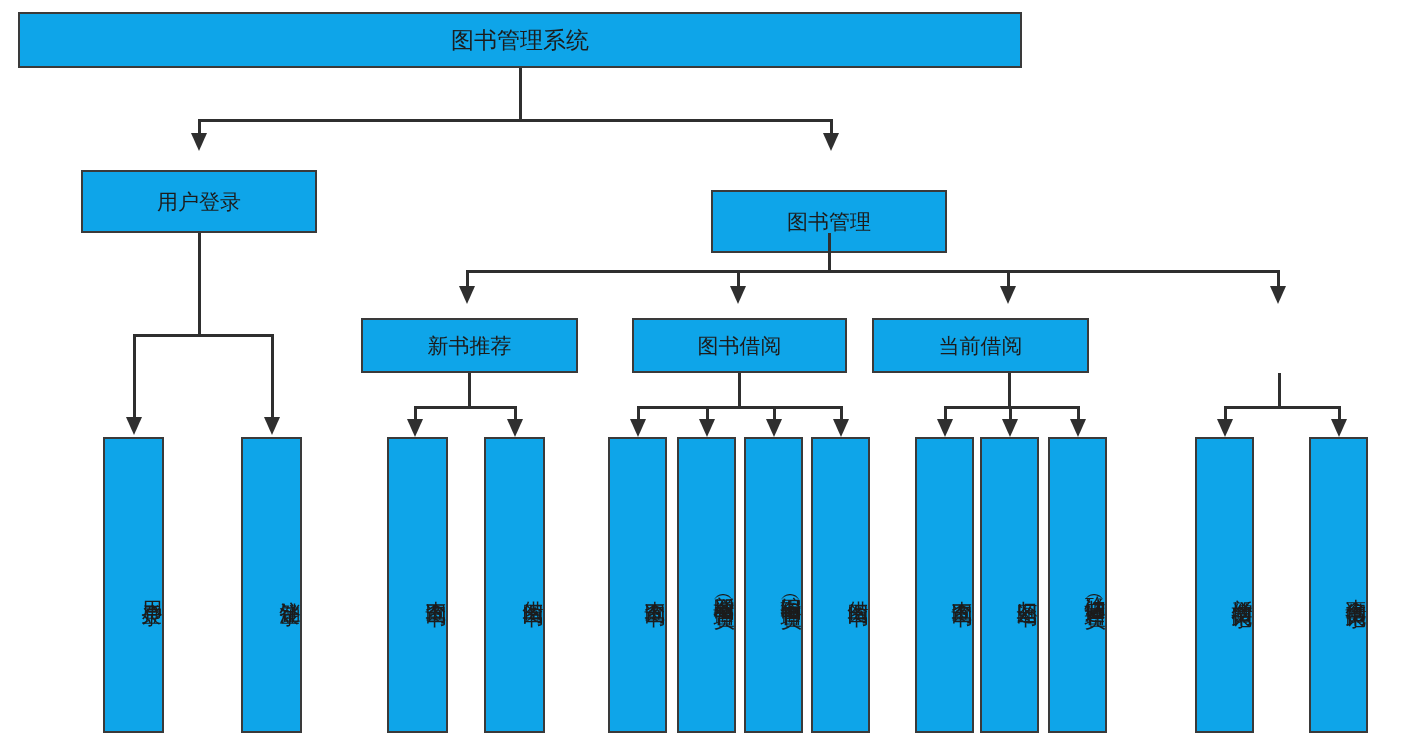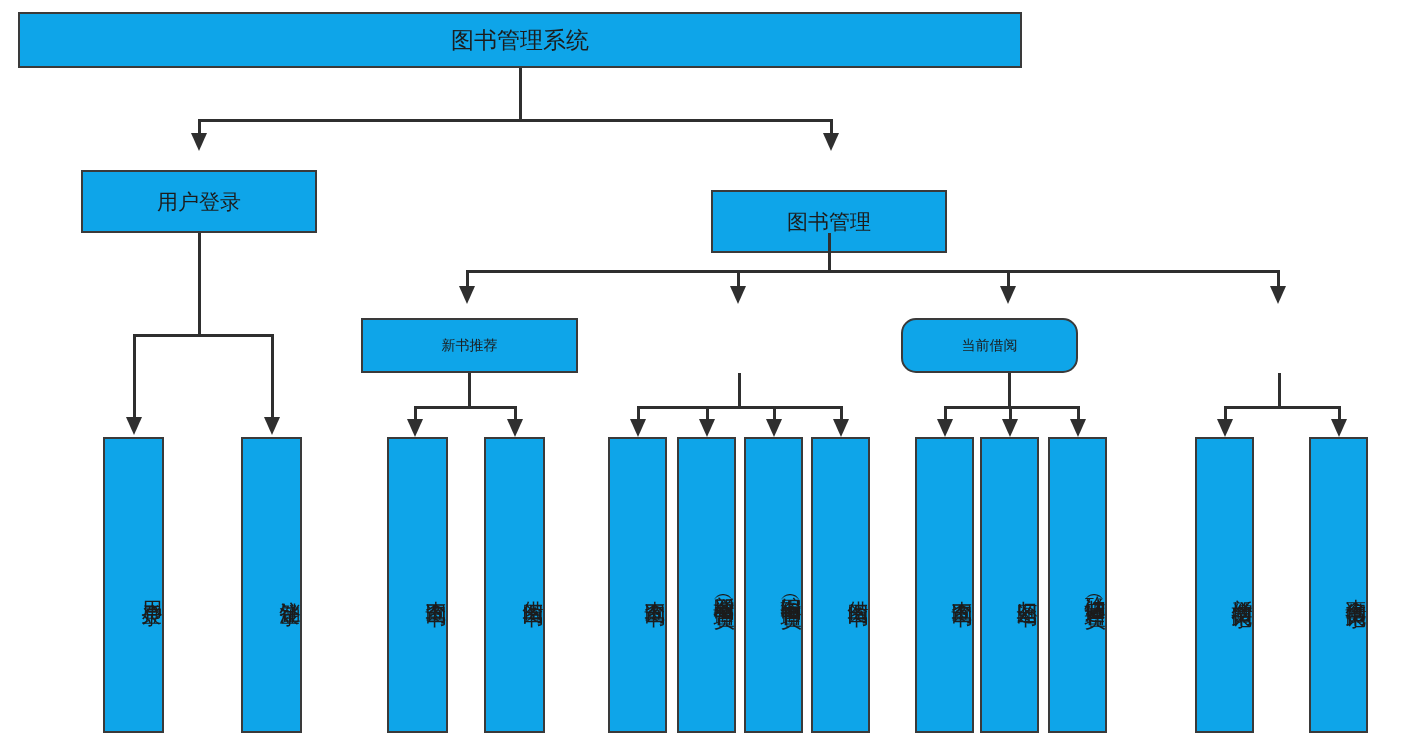--- a/index.html
+++ b/index.html
@@ -30,21 +30,21 @@
     justify-content: center;
     color: #1c1c1c;
   }
   .node.root {
     font-size: 23px;
   }
   .node.lvl2 {
     font-size: 21px;
   }
   .node.lvl3 {
-    font-size: 14px;
+    font-size: 21px;
   }
   .node.leaf {
     font-size: 21px;
     writing-mode: vertical-rl;
     text-orientation: upright;
     align-items: flex-start;
     justify-content: center;
     letter-spacing: 2px;
     line-height: 1;
     padding-top: 6px;
@@ -121,21 +121,24 @@
   <div class="vline" style="left:1007px; top:270px; height:18px;"></div>
   <div class="vline" style="left:1277px; top:270px; height:18px;"></div>
   <div class="arrow" style="left:459px; top:286px;"></div>
   <div class="arrow" style="left:730px; top:286px;"></div>
   <div class="arrow" style="left:1000px; top:286px;"></div>
   <div class="arrow" style="left:1270px; top:286px;"></div>
 
   <div class="node lvl3" style="left:361px; top:318px; width:217px; height:55px;">
     <span class="label">新书推荐</span>
   </div>
-  <div class="node lvl3" style="left:901px; top:318px; width:177px; height:55px;border-radius:15px;">
+  <div class="node lvl3" style="left:632px; top:318px; width:215px; height:55px;">
+    <span class="label">图书借阅</span>
+  </div>
+  <div class="node lvl3" style="left:872px; top:318px; width:217px; height:55px;">
     <span class="label">当前借阅</span>
   </div>
 
   <div class="vline" style="left:468px; top:373px; height:34px;"></div>
   <div class="hline" style="left:414px; top:406px; width:102px;"></div>
   <div class="vline" style="left:414px; top:406px; height:14px;"></div>
   <div class="vline" style="left:514px; top:406px; height:14px;"></div>
   <div class="arrow" style="left:407px; top:419px;"></div>
   <div class="arrow" style="left:507px; top:419px;"></div>
 

